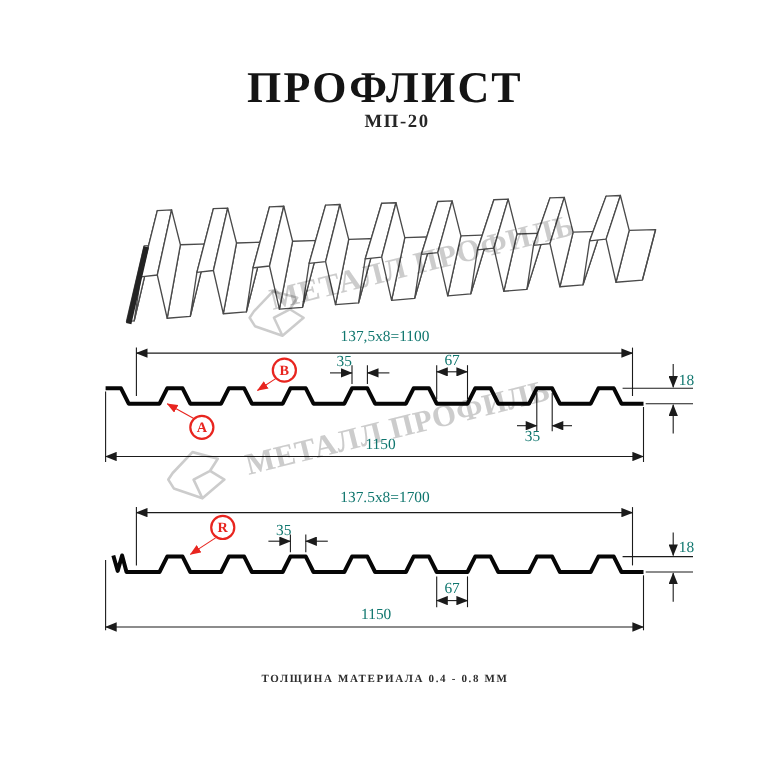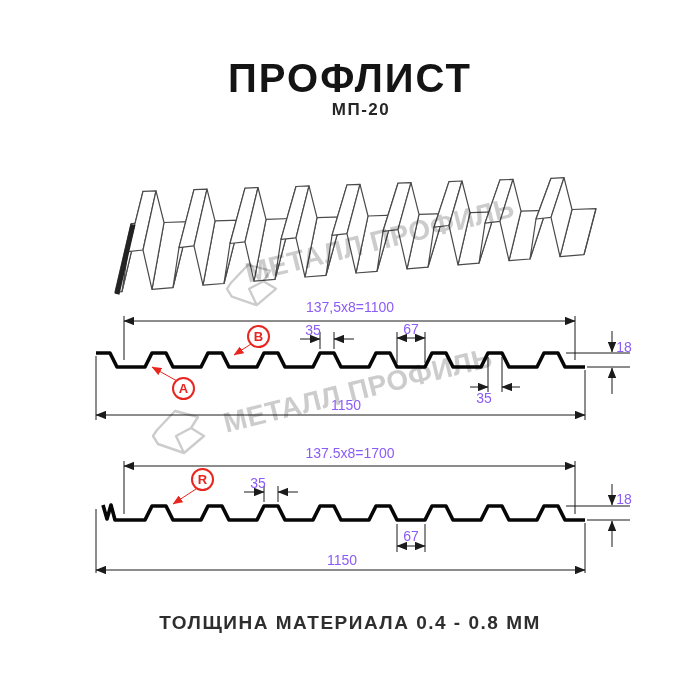--- a/index.html
+++ b/index.html
@@ -1,29 +1,29 @@
 <!DOCTYPE html>
 <html><head>
 <meta charset="utf-8">
 <style>
   html,body{margin:0;padding:0;background:#fff;}
   .page{position:relative;width:700px;height:700px;background:#ffffff;overflow:hidden;
-        font-family:Liberation Sans, sans-serif;}
+        font-family:Liberation Serif, serif;}
   .title{position:absolute;left:0;top:56px;width:700px;text-align:center;
          font-size:40px;font-weight:800;letter-spacing:2px;color:#141414;}
   .subtitle{position:absolute;left:0;top:100px;width:700px;text-align:center;
          font-size:17px;font-weight:700;letter-spacing:1.5px;color:#262626;padding-left:11px;}
   .footer{position:absolute;left:0;top:612px;width:700px;text-align:center;
-         font-size:19px;font-weight:600;letter-spacing:1.5px;color:#2e2e2e;}
+         font-size:10px;font-weight:600;letter-spacing:1.5px;color:#2e2e2e;}
   svg.linework{position:absolute;left:0;top:0;z-index:2;}
   .wm{position:absolute;z-index:3;mix-blend-mode:multiply;opacity:.9;pointer-events:none;}
   .wm-text{font-size:28px;font-weight:700;letter-spacing:.5px;color:#c7c7c7;
            white-space:nowrap;transform:rotate(-14deg);transform-origin:0 50%;}
   .lbl{position:absolute;z-index:4;transform:translateX(-50%);font-size:14px;
-       color:#8b5cf6;white-space:nowrap;}
+       color:#0f766e;white-space:nowrap;}
   .marker{position:absolute;z-index:4;width:19px;height:19px;border:2px solid #e8251f;
           border-radius:50%;display:flex;align-items:center;justify-content:center;
           font-size:13px;font-weight:700;color:#e8251f;background:transparent;}
 </style>
 </head>
 <body>
 
 <div class="page">
 
   <div class="title">ПРОФЛИСТ</div>

